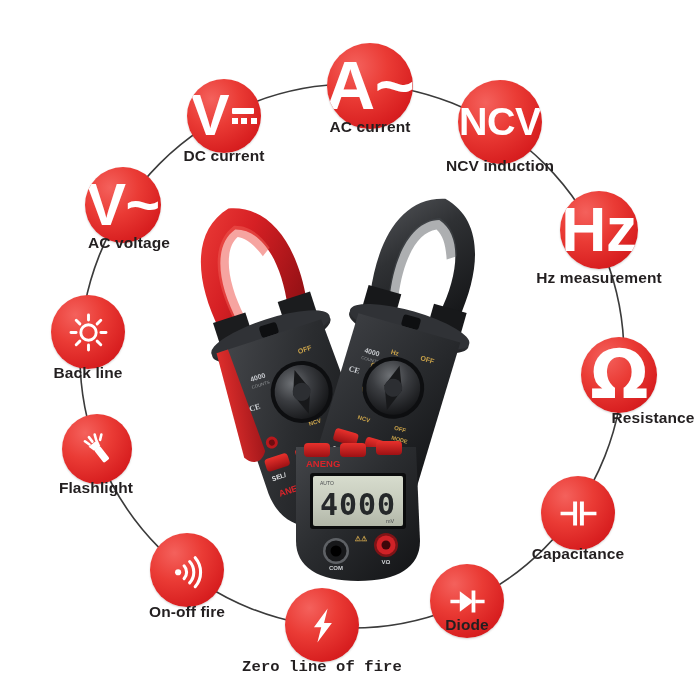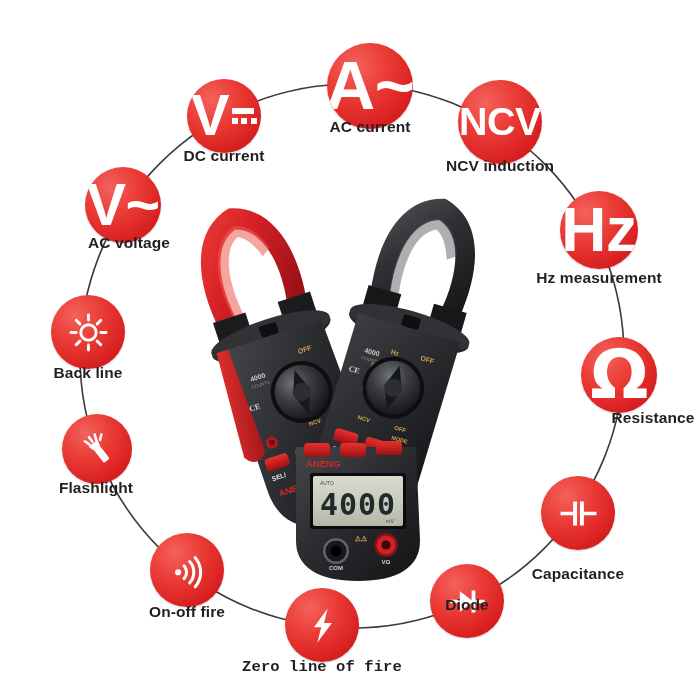--- a/index.html
+++ b/index.html
@@ -312,42 +312,42 @@
       </div>
       <div class="caption" style="left: 96px; top: 479px;">Flashlight</div>
       <div class="bubble" style="left: 578px; top: 513px; width: 74px; height: 74px;">
         <div class="glyph">
           <svg width="41" height="41" viewBox="0 0 48 48" fill="none" stroke="white">
         <path d="M3 24h17M28 24h17" stroke-width="4.2" stroke-linecap="butt"></path>
         <path d="M20 10v28M28 10v28" stroke-width="4.6" stroke-linecap="butt"></path>
       </svg>
         </div>
       </div>
-      <div class="caption" style="left: 578px; top: 565px;">Capacitance</div>
+      <div class="caption" style="left: 578px; top: 545px;">Capacitance</div>
       <div class="bubble" style="left: 187px; top: 570px; width: 74px; height: 74px;">
         <div class="glyph">
           <svg width="41" height="41" viewBox="0 0 48 48" fill="none" stroke="white" stroke-width="3.6" stroke-linecap="round">
         <circle cx="13" cy="26" r="3.6" fill="white" stroke="none"></circle>
         <path d="M20 18.5a11 11 0 0 1 0 15"></path>
         <path d="M26.5 13.5a18.5 18.5 0 0 1 0 25"></path>
         <path d="M33 9a26 26 0 0 1 0 34"></path>
       </svg>
         </div>
       </div>
       <div class="caption" style="left: 187px; top: 603px;">On-off fire</div>
       <div class="bubble" style="left: 467px; top: 601px; width: 74px; height: 74px;">
         <div class="glyph">
           <svg width="41" height="41" viewBox="0 0 48 48" fill="none" stroke="white">
         <path d="M4 24h11M33 24h11" stroke-width="4" stroke-linecap="butt"></path>
         <path d="M15 12 L15 36 L31 24 Z" fill="white" stroke="none"></path>
         <path d="M31 11v26" stroke-width="4.4" stroke-linecap="butt"></path>
       </svg>
         </div>
       </div>
-      <div class="caption" style="left: 467px; top: 596px;">Diode</div>
+      <div class="caption" style="left: 467px; top: 616px;">Diode</div>
       <div class="bubble" style="left: 322px; top: 625px; width: 74px; height: 74px;">
         <div class="glyph">
           <svg width="41" height="41" viewBox="0 0 48 48" fill="white">
         <path d="M30 4 L14 26 h8.5 L18 44 L35 21 h-9.2 z"></path>
       </svg>
         </div>
       </div>
       <div class="caption" style="left: 322px; top: 658px; font-family: Liberation Mono, monospace;">Zero line of fire</div>
     </div>
 

